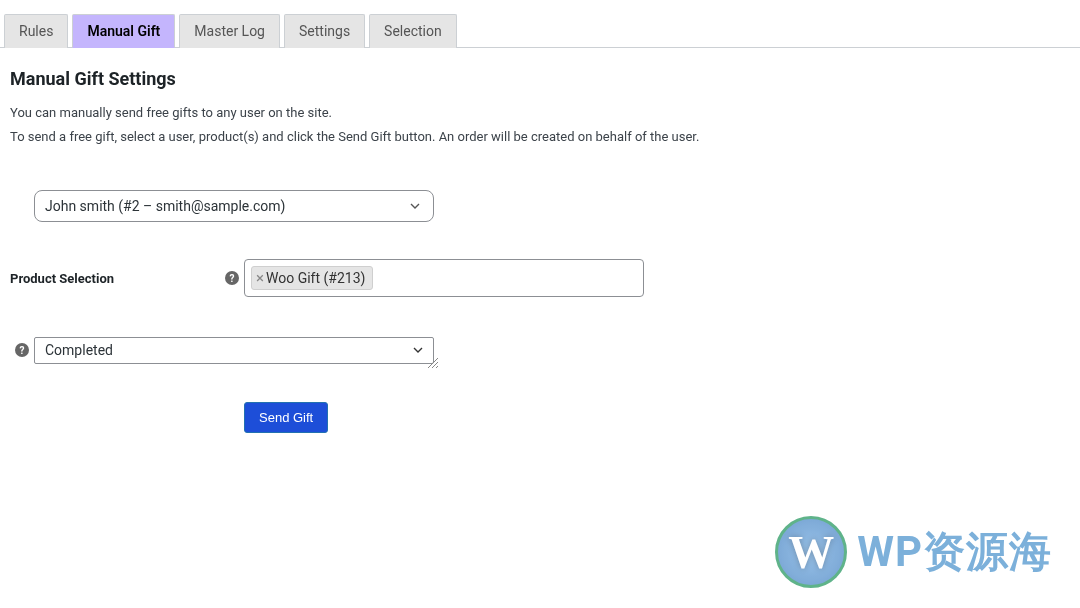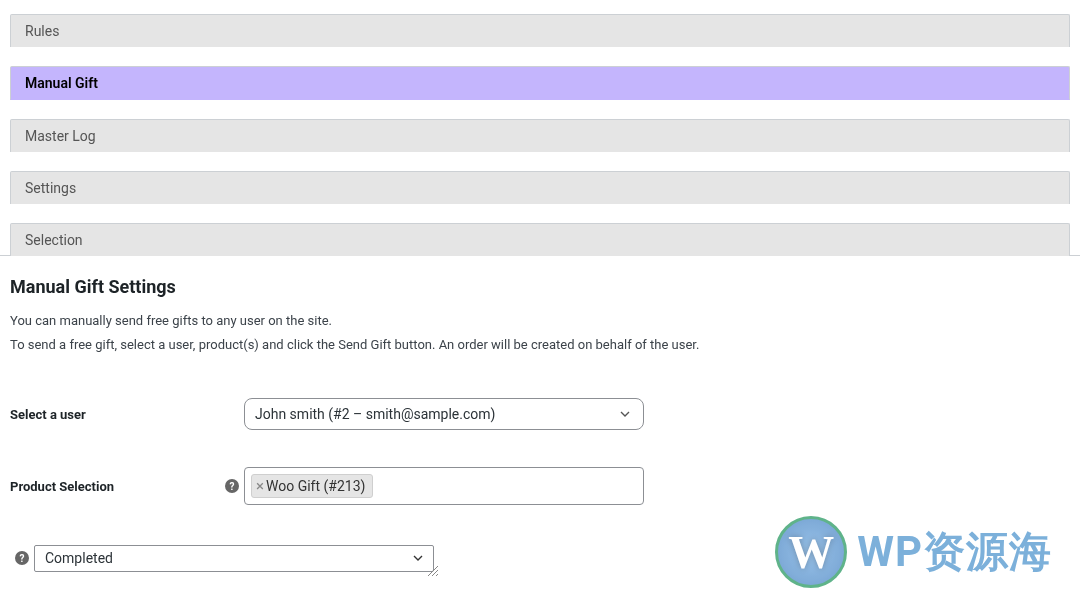--- a/index.html
+++ b/index.html
@@ -12,24 +12,23 @@
       font-size: 13px;
       color: #3c434a;
       background: #fff;
       width: 1080px;
       height: 608px;
       position: relative;
       overflow: hidden;
     }
     .tabs {
       display: flex;
-      gap: 20px;
-      padding: 14px 10px 0 10px;
+      gap: 4px;
+      padding: 14px 10px 0 4px;
       border-bottom: 1px solid #ccd0d4;
-      flex-direction: column;
     }
     .tab {
       padding: 8px 14px;
       background: #e5e5e5;
       border: 1px solid #ccd0d4;
       border-bottom: none;
       margin-bottom: -1px;
       font-size: 14px;
       color: #555;
       cursor: pointer;
@@ -161,25 +160,25 @@
       right: -4px;
       bottom: -2px;
       width: 10px;
       height: 10px;
       pointer-events: none;
     }
     .submit-row {
       padding: 10px 0 0 244px;
     }
     .primary-btn {
-      background: #14532d;
+      background: #1d4ed8;
       color: #fff;
       border: 1px solid #2271b1;
       border-radius: 3px;
-      padding: 21px 14px;
+      padding: 7px 14px;
       font-size: 13px;
       cursor: pointer;
     }
     .watermark {
       position: absolute;
       bottom: 20px;
       right: 28px;
       display: flex;
       align-items: center;
       gap: 10px;
@@ -223,21 +222,20 @@
 </div>
 
 <h1 class="page-title">Manual Gift Settings</h1>
 
 <p class="description">You can manually send free gifts to any user on the site.</p>
 <p class="description">To send a free gift, select a user, product(s) and click the Send Gift button. An order will be created on behalf of the user.</p>
 
 <div class="form-area">
 
   <div class="form-row">
-    <div class="form-label">Select a user</div>
     <div class="help-col"></div>
     <div class="input-col">
       <div class="select-wrap">
         <span>John smith (#2 – smith@sample.com)</span>
         <span class="chevron">
           <svg viewBox="0 0 24 24" fill="none" stroke="currentColor" stroke-width="2">
               <polyline points="6 9 12 15 18 9"></polyline>
             </svg>
         </span>
       </div>

